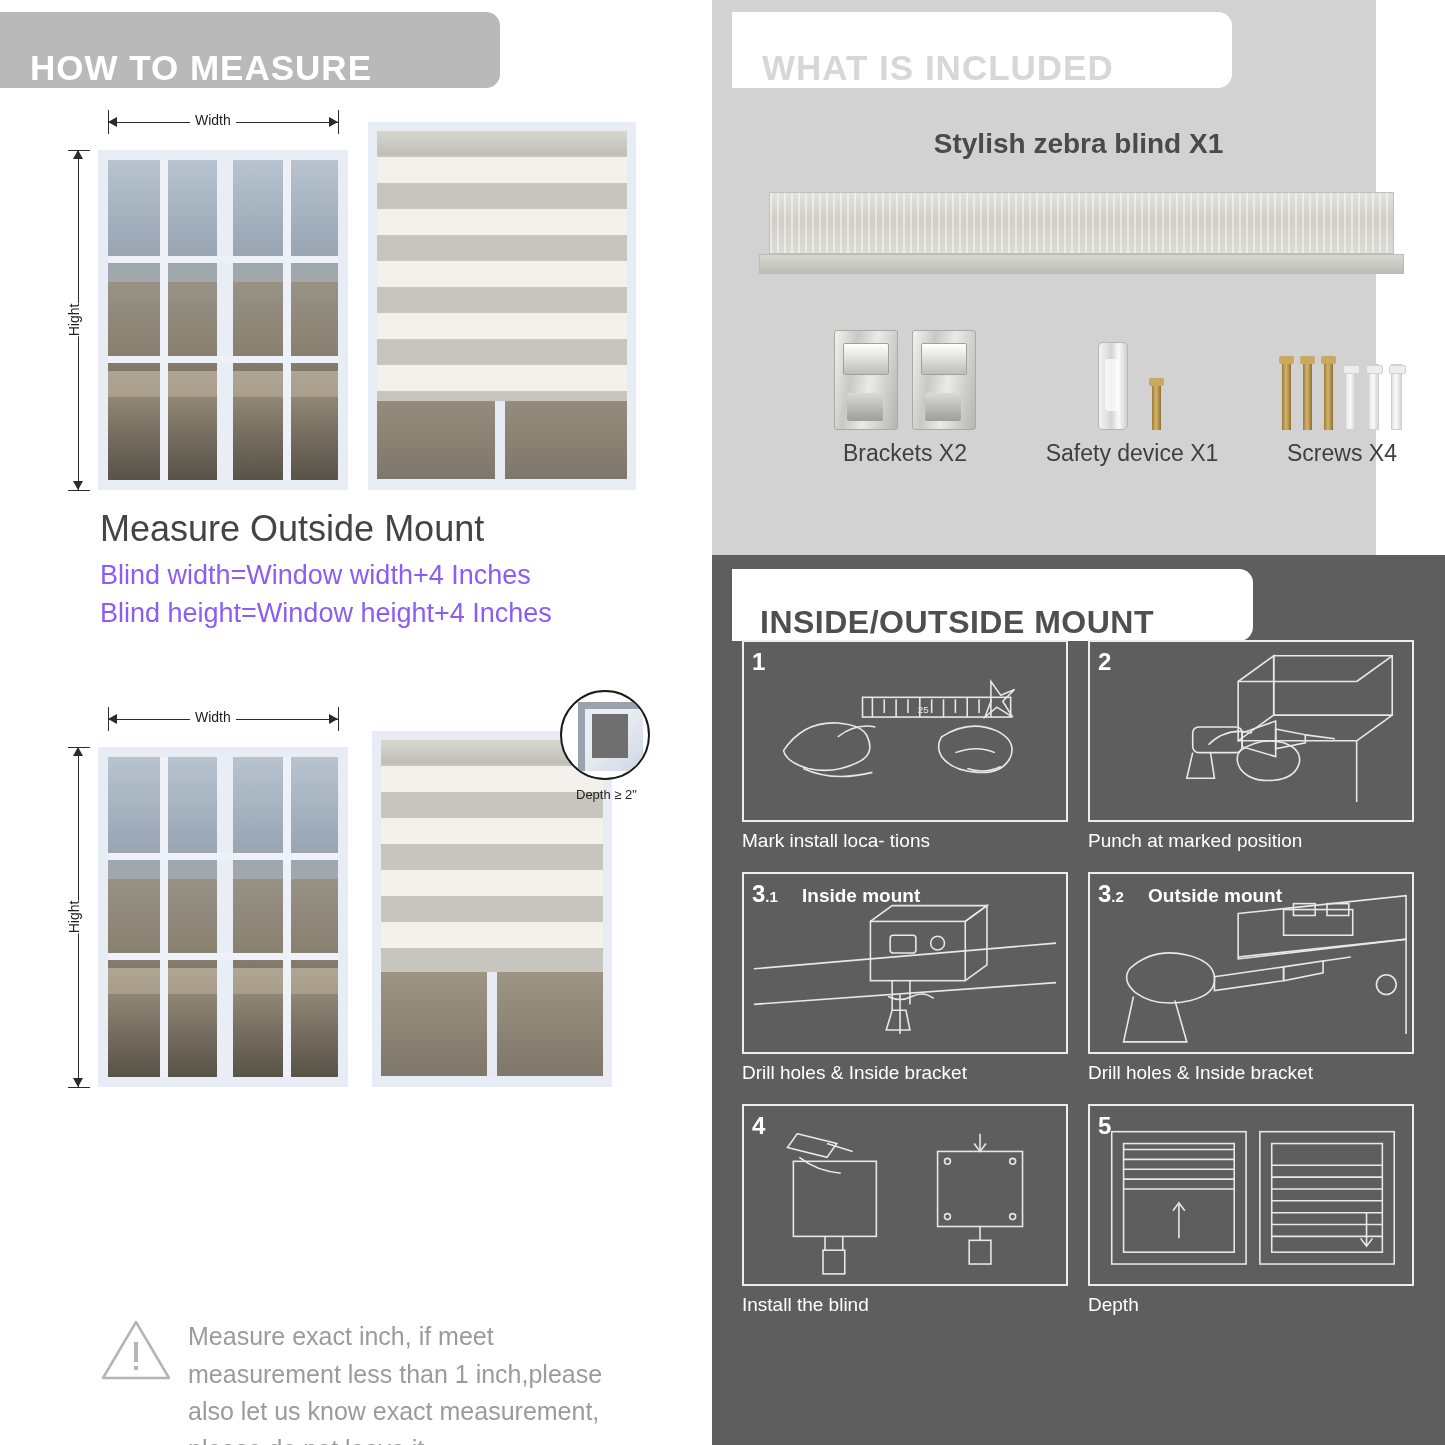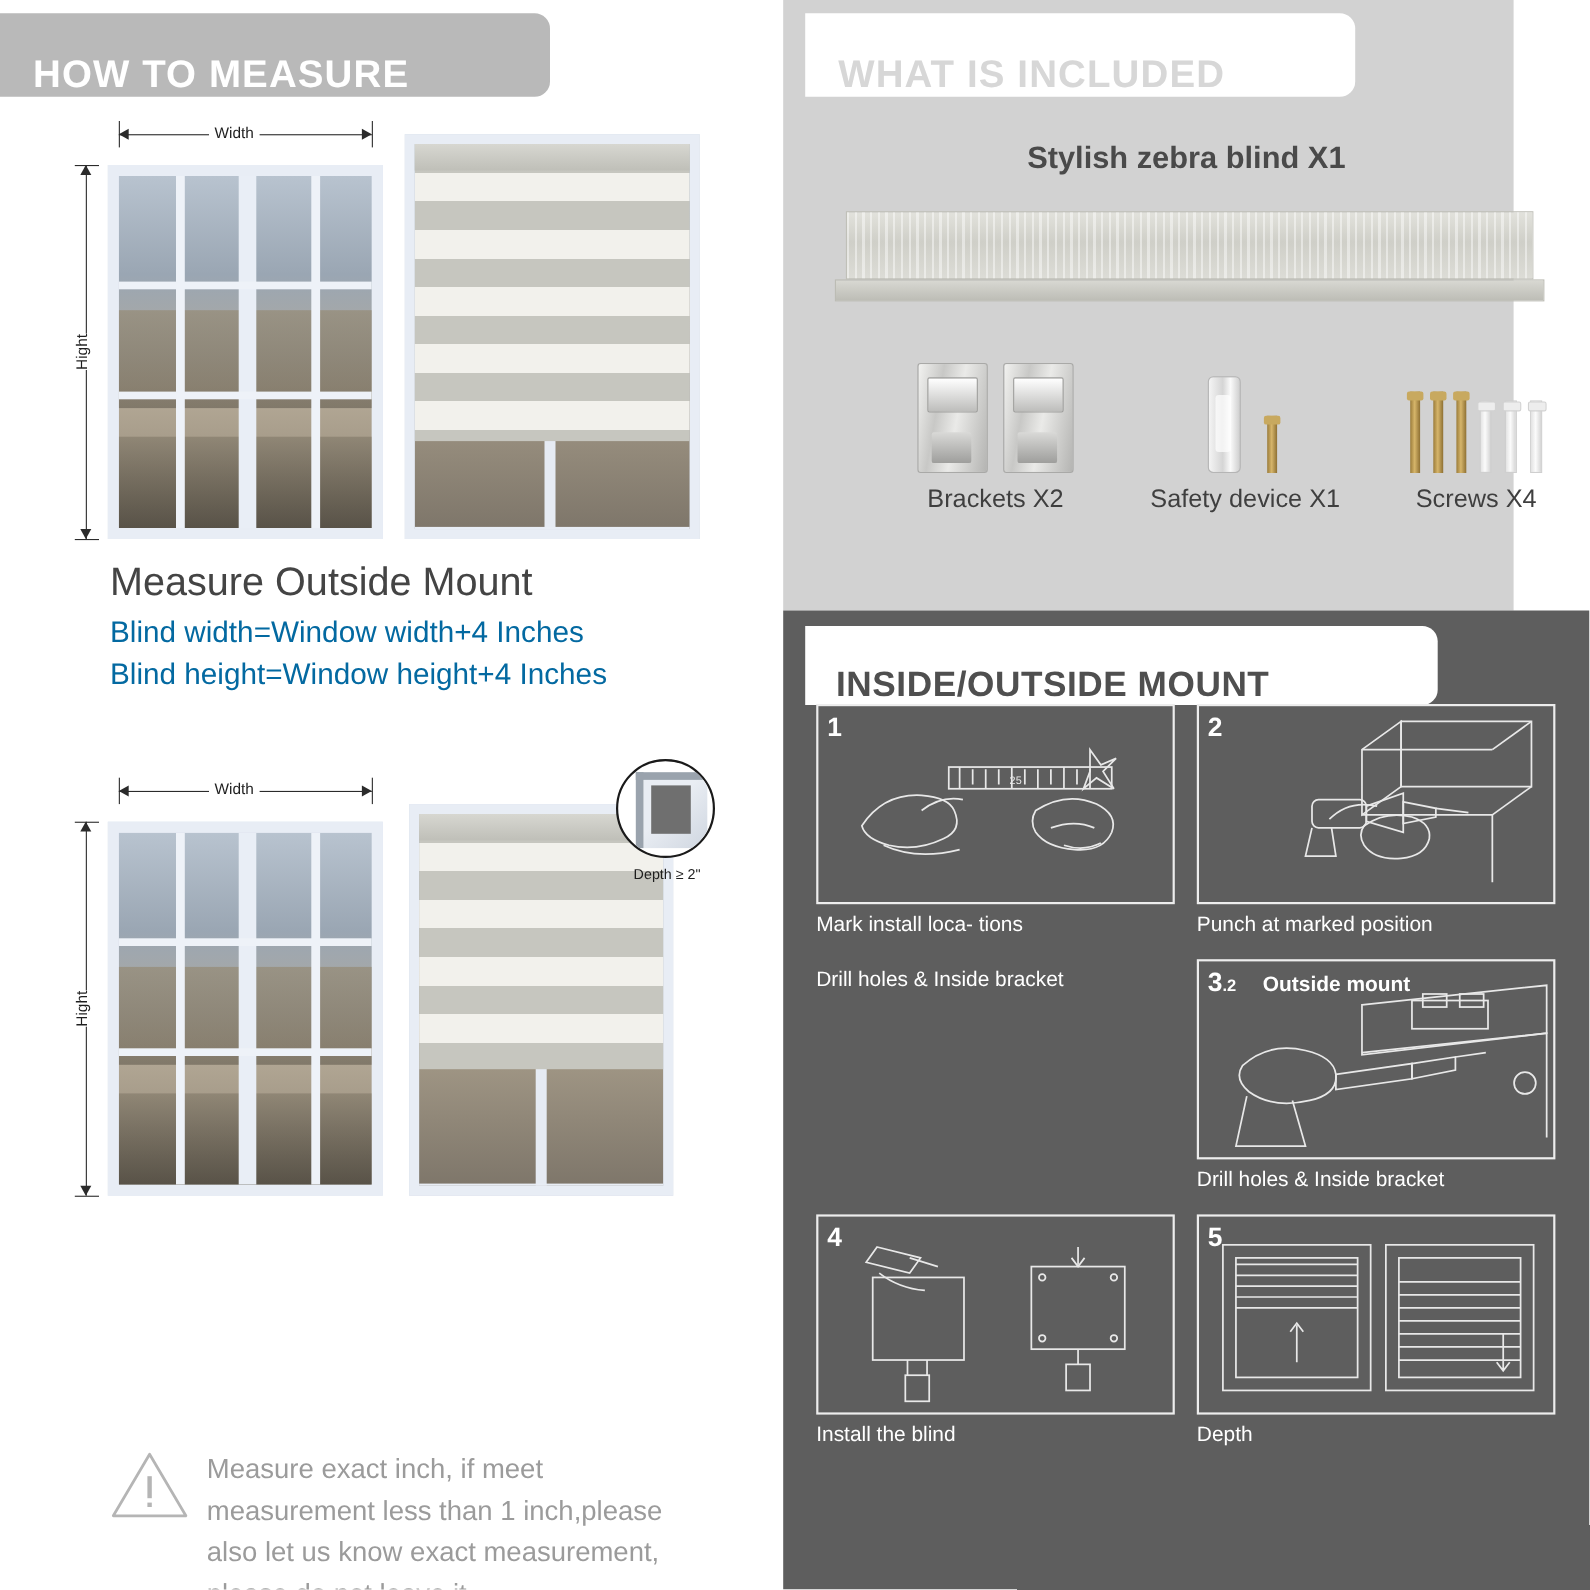--- a/index.html
+++ b/index.html
@@ -65,21 +65,21 @@
   }
   .pill-right .pill-text {
     color: #d7d7d7;
     font-size: 35px;
     font-weight: bold;
     letter-spacing: 1px;
   }
   .pill-mount {
     left: 20px;
     top: 14px;
-    width: 575px;
+    width: 521px;
     height: 72px;
     background: #ffffff;
     padding-left: 28px;
     border-radius: 0 14px 14px 0;
   }
   .pill-mount .pill-text {
     color: #4f4f4f;
     font-size: 32px;
     font-weight: bold;
     letter-spacing: 0.5px;
@@ -246,21 +246,21 @@
 
   
   .heading {
     font-size: 36px;
     color: #444444;
     margin: 0 0 6px 0;
     font-weight: normal;
   }
   .line {
     font-size: 27px;
-    color: #0369a1;
+    color: #8b5cf6;
     line-height: 1.42;
   }
   .text-block { position: absolute; left: 100px; }
 
   
   .warn {
     position: absolute;
     left: 100px;
     top: 1318px;
     display: flex;
@@ -653,20 +653,41 @@
               </g>
             </svg>
             <div class="step-num">
               <span>2</span>
             </div>
           </div>
           <div class="step-caption">Punch at  marked position</div>
         </div>
 
         <div class="step">
+          <div class="step-img">
+            <svg class="sketch" viewBox="0 0 326 182" aria-hidden="true">
+              <g stroke="#e8e8e8" stroke-width="1.6" fill="none">
+                <path d="M10 96 l306 -26"></path>
+                <path d="M10 132 l306 -22"></path>
+                <rect x="128" y="48" width="96" height="60"></rect>
+                <path d="M128 48 l22 -16 l96 0 l-22 16"></path>
+                <path d="M224 48 l22 -16 l0 60 l-22 16"></path>
+                <rect x="148" y="62" width="26" height="18" rx="3"></rect>
+                <circle cx="196" cy="70" r="7"></circle>
+                <path d="M150 108 l0 30 M168 108 l0 24"></path>
+                <path d="M146 124 q12 6 24 0 q12 -6 22 2"></path>
+                <path d="M150 138 l-6 20 l24 0 l-4 -20z"></path>
+                <path d="M158 122 l0 40"></path>
+              </g>
+            </svg>
+            <div class="step-num">
+              <span>3</span><span class="sub">.1</span>
+            </div>
+            <div class="step-inline-label">Inside mount</div>
+          </div>
           <div class="step-caption">Drill holes &amp;  Inside bracket</div>
         </div>
 
         <div class="step">
           <div class="step-img">
             <svg class="sketch" viewBox="0 0 326 182" aria-hidden="true">
               <g stroke="#e8e8e8" stroke-width="1.6" fill="none">
                 <path d="M150 40 l170 -18 l0 44 l-170 20z"></path>
                 <path d="M150 84 l170 -18 l0 96"></path>
                 <rect x="196" y="36" width="70" height="26"></rect>

